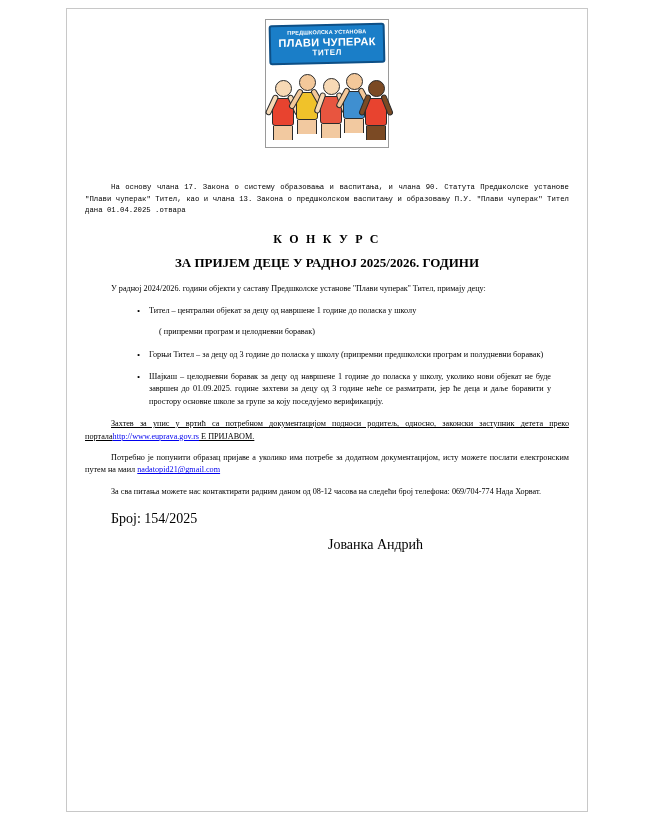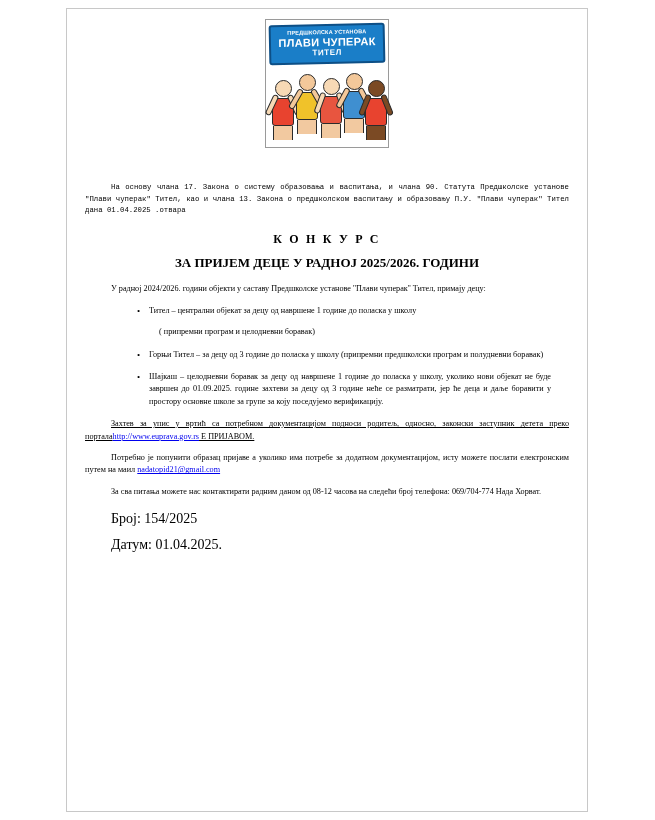--- a/index.html
+++ b/index.html
@@ -253,17 +253,17 @@
     </p>
 
     <p class="indent">
       <span>Потребно је попунити образац пријаве а уколико има потребе за додатном документацијом, исту можете послати електронским путем на маил </span><a class="link" href="#">nadatopid21@gmail.com</a>
     </p>
 
     <p class="indent">За сва питања можете нас контактирати радним даном од 08-12 часова на следећи број телефона: 069/704-774 Нада Хорват.</p>
 
     <div class="sign-block">
       <div class="row indent">Број: 154/2025</div>
-      <div class="row indent mtop">Датум:  01.04.2025.</div>
+      <div class="sign-name">Јованка Андрић</div>
     </div>
 
   </div>
 </div>
 
 </body></html>

